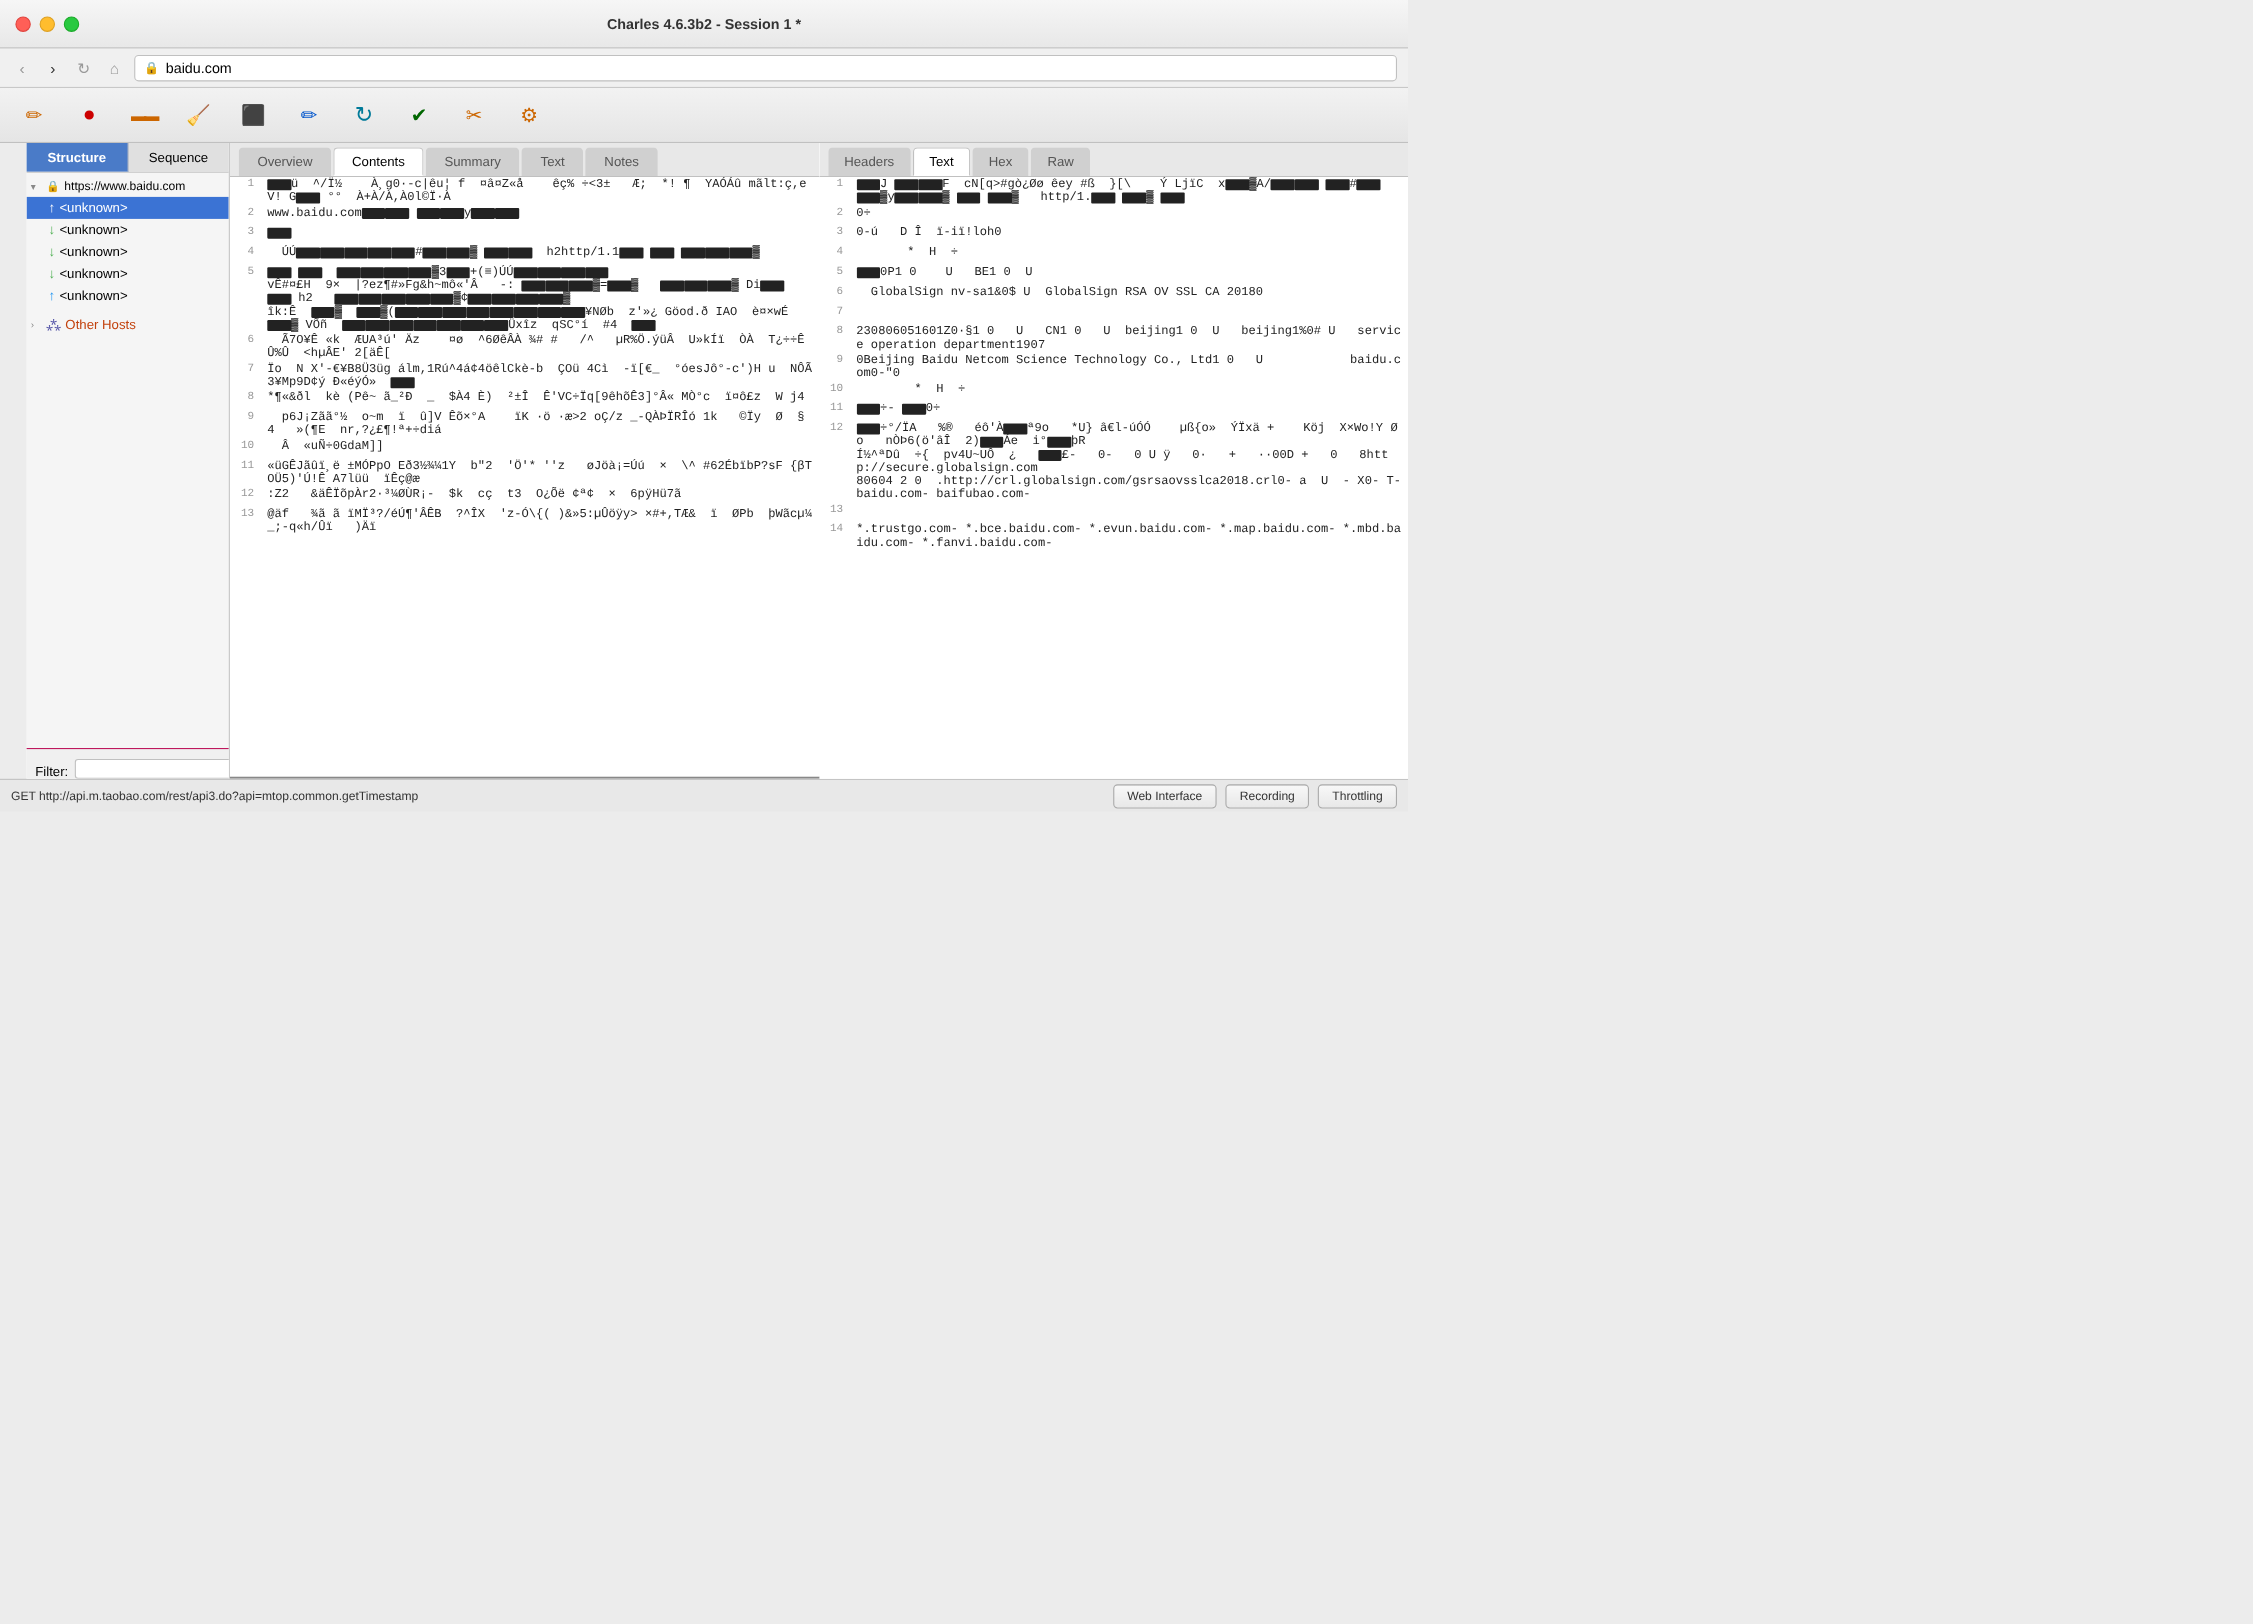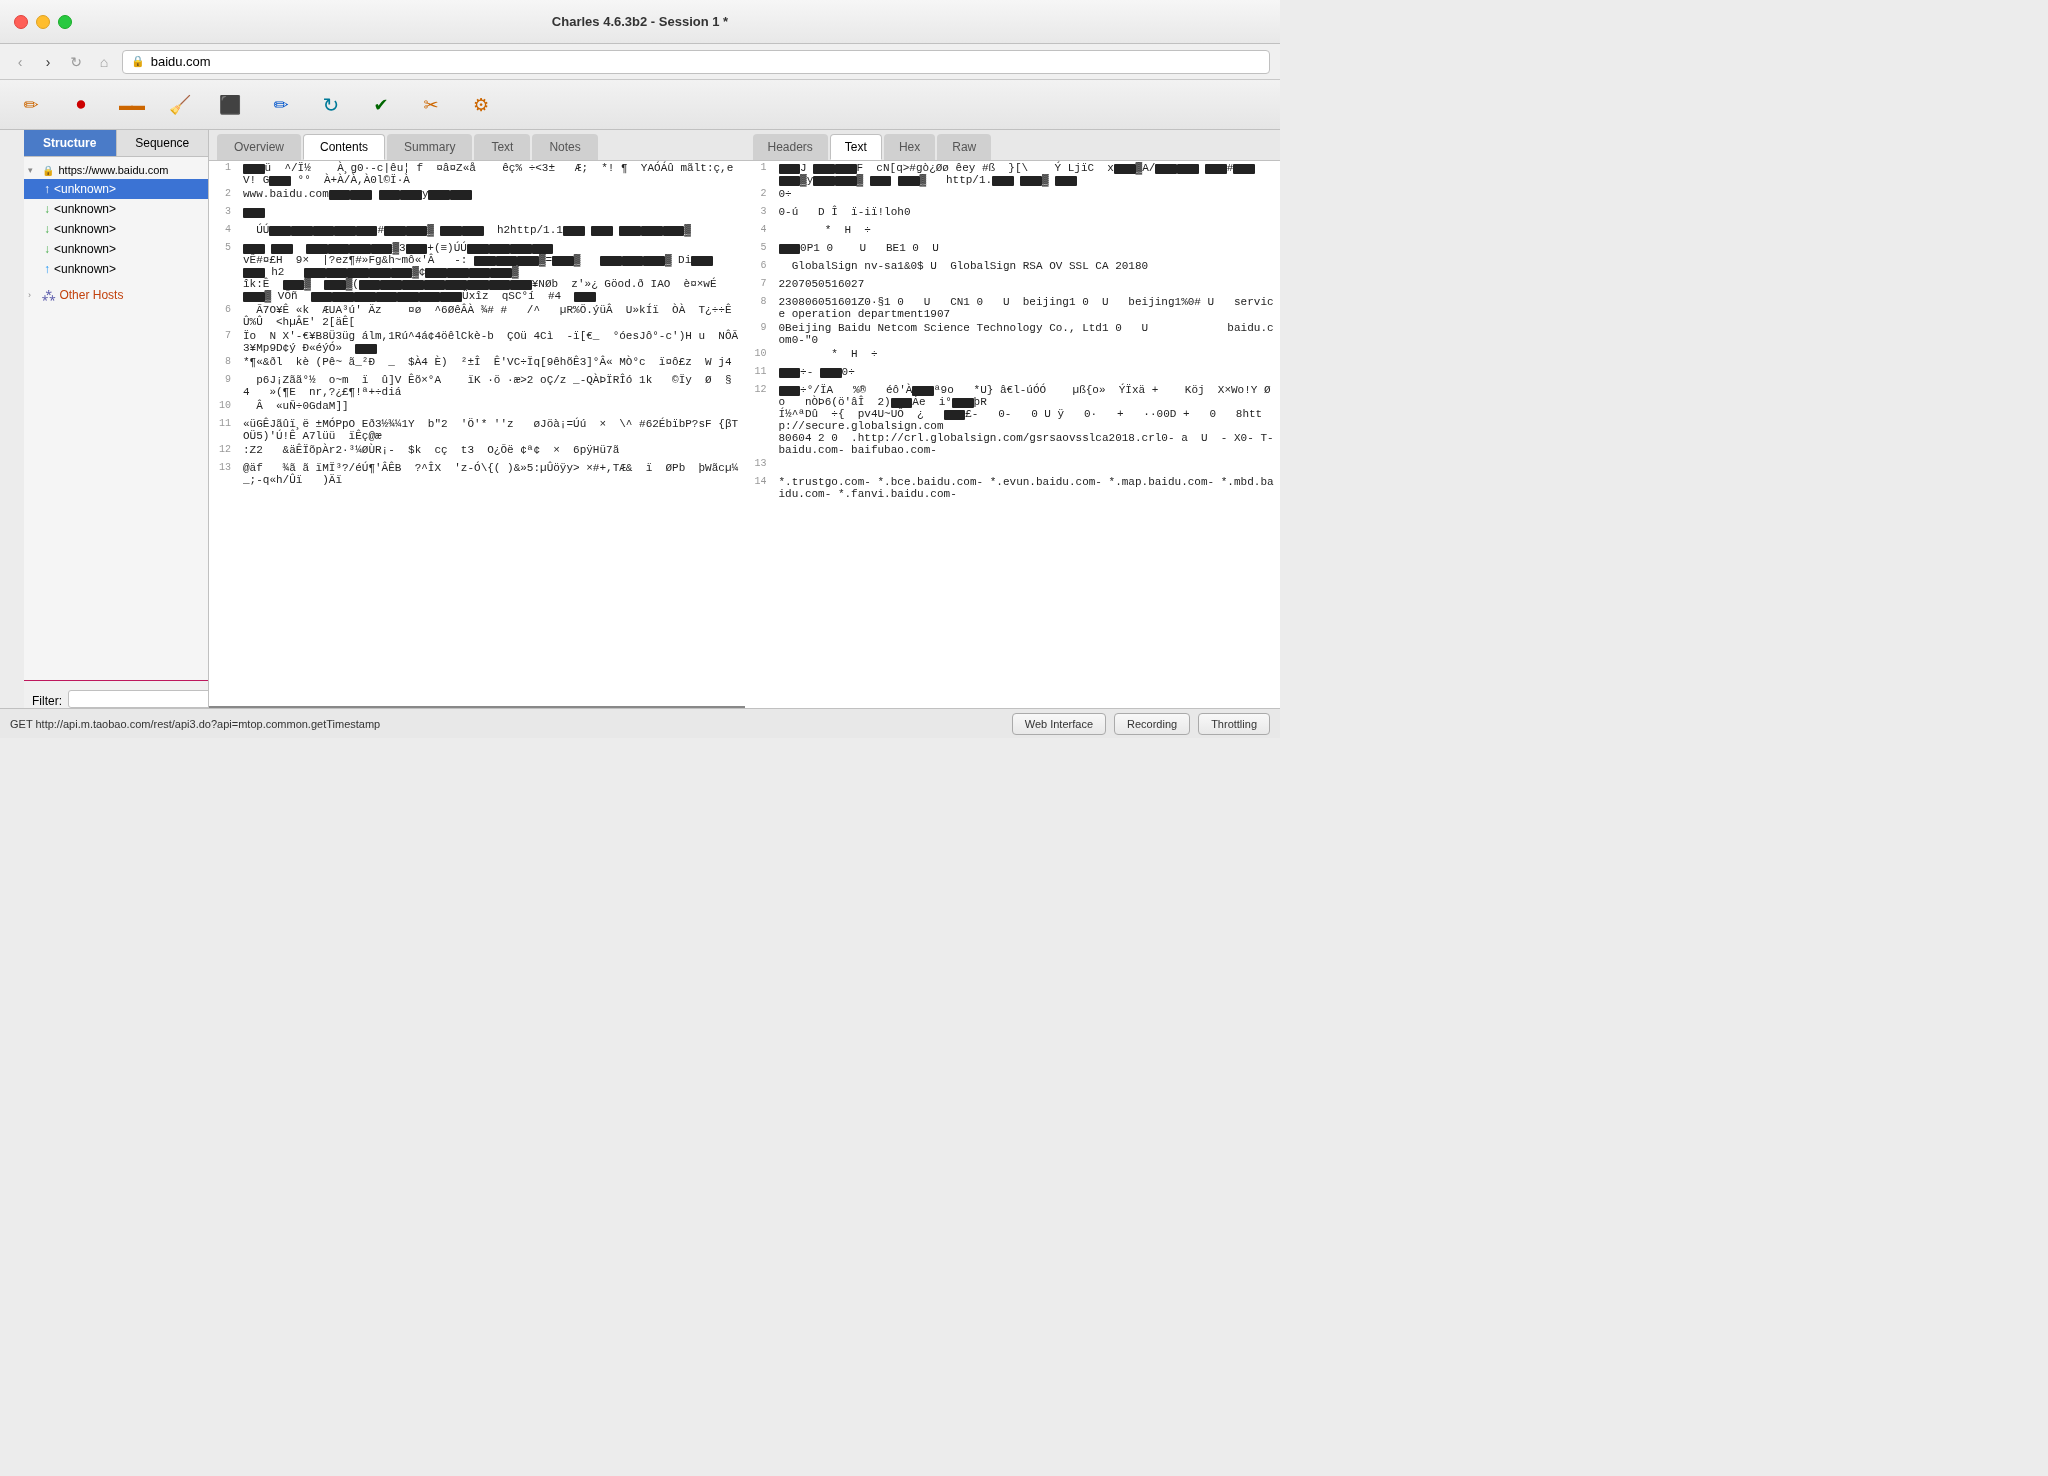--- a/index.html
+++ b/index.html
@@ -521,21 +521,20 @@
           <div class="code-line">
             <div class="line-num">5</div>
             <div class="line-content"><span class="black-block" style="font-size: 9px;">████</span>0P1 0    U   BE1 0  U</div>
           </div>
           <div class="code-line">
             <div class="line-num">6</div>
             <div class="line-content">  GlobalSign nv-sa1&amp;0$ U  GlobalSign RSA OV SSL CA 20180</div>
           </div>
           <div class="code-line">
             <div class="line-num">7</div>
-            <div class="line-content">2207050516027</div>
           </div>
           <div class="code-line">
             <div class="line-num">8</div>
             <div class="line-content">230806051601Z0·§1 0   U   CN1 0   U  beijing1 0  U   beijing1%0# U   service operation department1907</div>
           </div>
           <div class="code-line">
             <div class="line-num">9</div>
             <div class="line-content">0Beijing Baidu Netcom Science Technology Co., Ltd1 0   U            baidu.com0-"0</div>
           </div>
           <div class="code-line">

